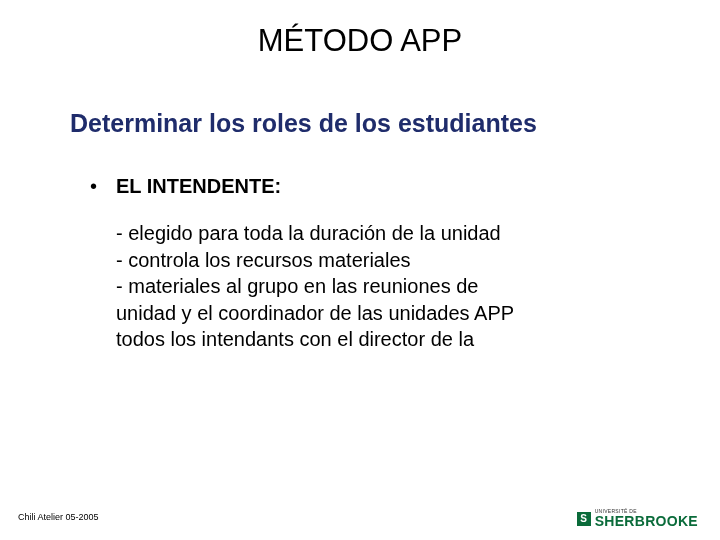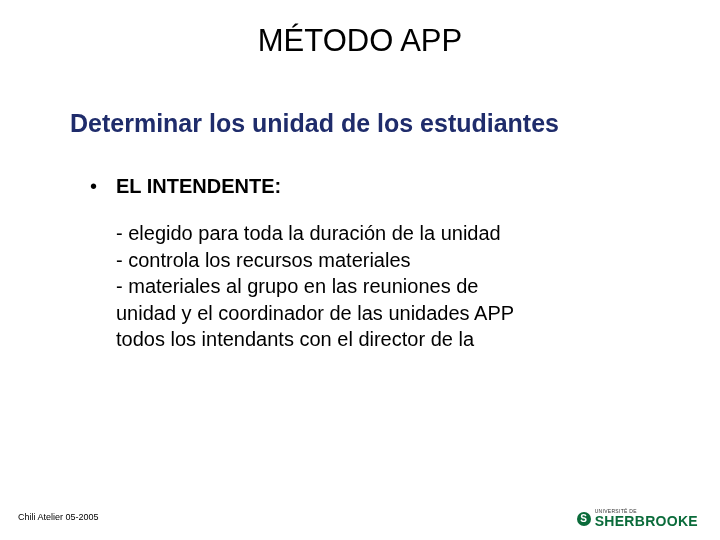--- a/index.html
+++ b/index.html
@@ -1,15 +1,15 @@
 <!DOCTYPE html>
 <html><head>
 <meta charset="utf-8">
 <style>
-  * { margin: 0; padding: 0; box-sizing: border-box; border-radius: 26px; }
+  * { margin: 0; padding: 0; box-sizing: border-box; }
   body {
     width: 720px;
     height: 540px;
     background: #ffffff;
     font-family: Arial, Helvetica, sans-serif;
     position: relative;
     overflow: hidden;
   }
   .slide {
     width: 100%;
@@ -100,21 +100,21 @@
     letter-spacing: 0.3px;
   }
 </style>
 </head>
 <body>
 
 <div class="slide">
 
   <h1 class="title">MÉTODO APP</h1>
 
-  <h2 class="subtitle">Determinar los unidad de los estudiantes</h2>
+  <h2 class="subtitle">Determinar los roles de los estudiantes</h2>
 
   <div class="body-block">
     <div class="bullet-row">
       <div class="bullet-mark">•</div>
       <div class="bullet-head">EL INTENDENTE:</div>
     </div>
     <div class="indent-lines">
       <div>- elegido para toda la duración de la unidad</div>
       <div>- controla los recursos materiales</div>
       <div>- materiales al grupo en las reuniones de</div>

